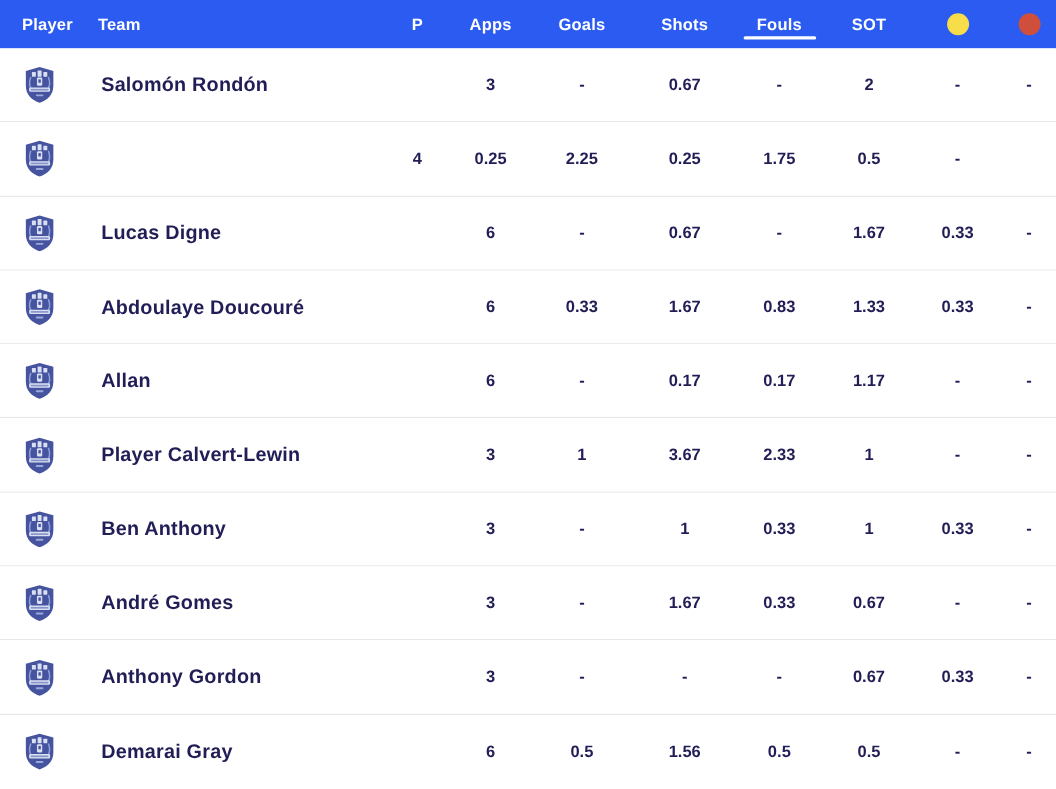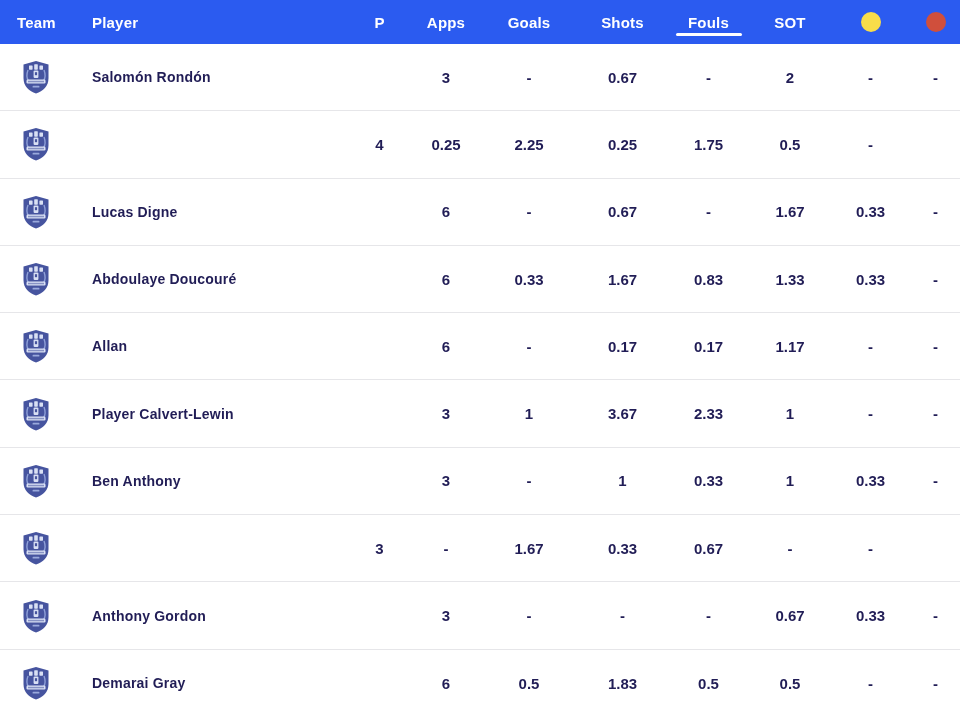--- a/index.html
+++ b/index.html
@@ -46,37 +46,37 @@
   .row {
     height: 67.3px;
     border-bottom: 1px solid #e6e6e9;
     color: #211d56;
     background: #ffffff;
   }
   .row:last-child { border-bottom: none; }
   .c-team { display: flex; align-items: center; justify-content: center; }
   .c-player {
     padding-left: 20px;
-    font-size: 14px; font-weight: bold; letter-spacing: 0.2px;
+    font-size: 18px; font-weight: bold; letter-spacing: 0.2px;
     cursor: pointer;
   }
   .c-num {
     text-align: center;
     font-size: 15px; font-weight: bold;
   }
   .crest { display: inline-flex; width: 30px; height: 34px; }
 </style>
 </head>
 <body>
 
 <div>
 
   <div class="grid thead">
+    <div class="th left th-player">Player</div>
     <div class="th left th-team">Team</div>
-    <div class="th left th-player">Player</div>
     <div class="th">P</div>
     <div class="th">Apps</div>
     <div class="th">Goals</div>
     <div class="th">Shots</div>
     <div class="th th-active">Fouls</div>
     <div class="th">SOT</div>
     <div class="th">
       <span class="card-dot dot-yellow"></span>
     </div>
     <div class="th">
@@ -291,20 +291,21 @@
           <rect x="12.6" y="10.5" width="4.8" height="7.5" rx="1" fill="#d9e0f4"></rect>
           <rect x="13.9" y="12.2" width="2.2" height="3" fill="#46549f"></rect>
           <path d="M7 10 C5.5 14 5.5 18 7.5 21" stroke="#8fa0d8" stroke-width="1.4" fill="none"></path>
           <path d="M23 10 C24.5 14 24.5 18 22.5 21" stroke="#8fa0d8" stroke-width="1.4" fill="none"></path>
           <rect x="5.5" y="19.5" width="19" height="4" rx="1.2" fill="#d9e0f4"></rect>
           <rect x="7" y="20.8" width="16" height="1.5" fill="#46549f" opacity="0.55"></rect>
           <rect x="11.5" y="25.8" width="7" height="1.8" rx="0.9" fill="#9aa9dc"></rect>
         </svg>
       </span>
     </div>
+    <div class="c-player">André Gomes</div>
     <div class="c-num"></div>
     <div class="c-num">3</div>
     <div class="c-num">-</div>
     <div class="c-num">1.67</div>
     <div class="c-num">0.33</div>
     <div class="c-num">0.67</div>
     <div class="c-num">-</div>
     <div class="c-num">-</div>
   </div>
       <div class="grid row">
@@ -350,20 +351,20 @@
           <rect x="5.5" y="19.5" width="19" height="4" rx="1.2" fill="#d9e0f4"></rect>
           <rect x="7" y="20.8" width="16" height="1.5" fill="#46549f" opacity="0.55"></rect>
           <rect x="11.5" y="25.8" width="7" height="1.8" rx="0.9" fill="#9aa9dc"></rect>
         </svg>
       </span>
     </div>
     <div class="c-player">Demarai Gray</div>
     <div class="c-num"></div>
     <div class="c-num">6</div>
     <div class="c-num">0.5</div>
-    <div class="c-num">1.83</div>
+    <div class="c-num">1.56</div>
     <div class="c-num">0.5</div>
     <div class="c-num">0.5</div>
     <div class="c-num">-</div>
     <div class="c-num">-</div>
   </div>
     </div>
 </div>
 
 </body></html>

